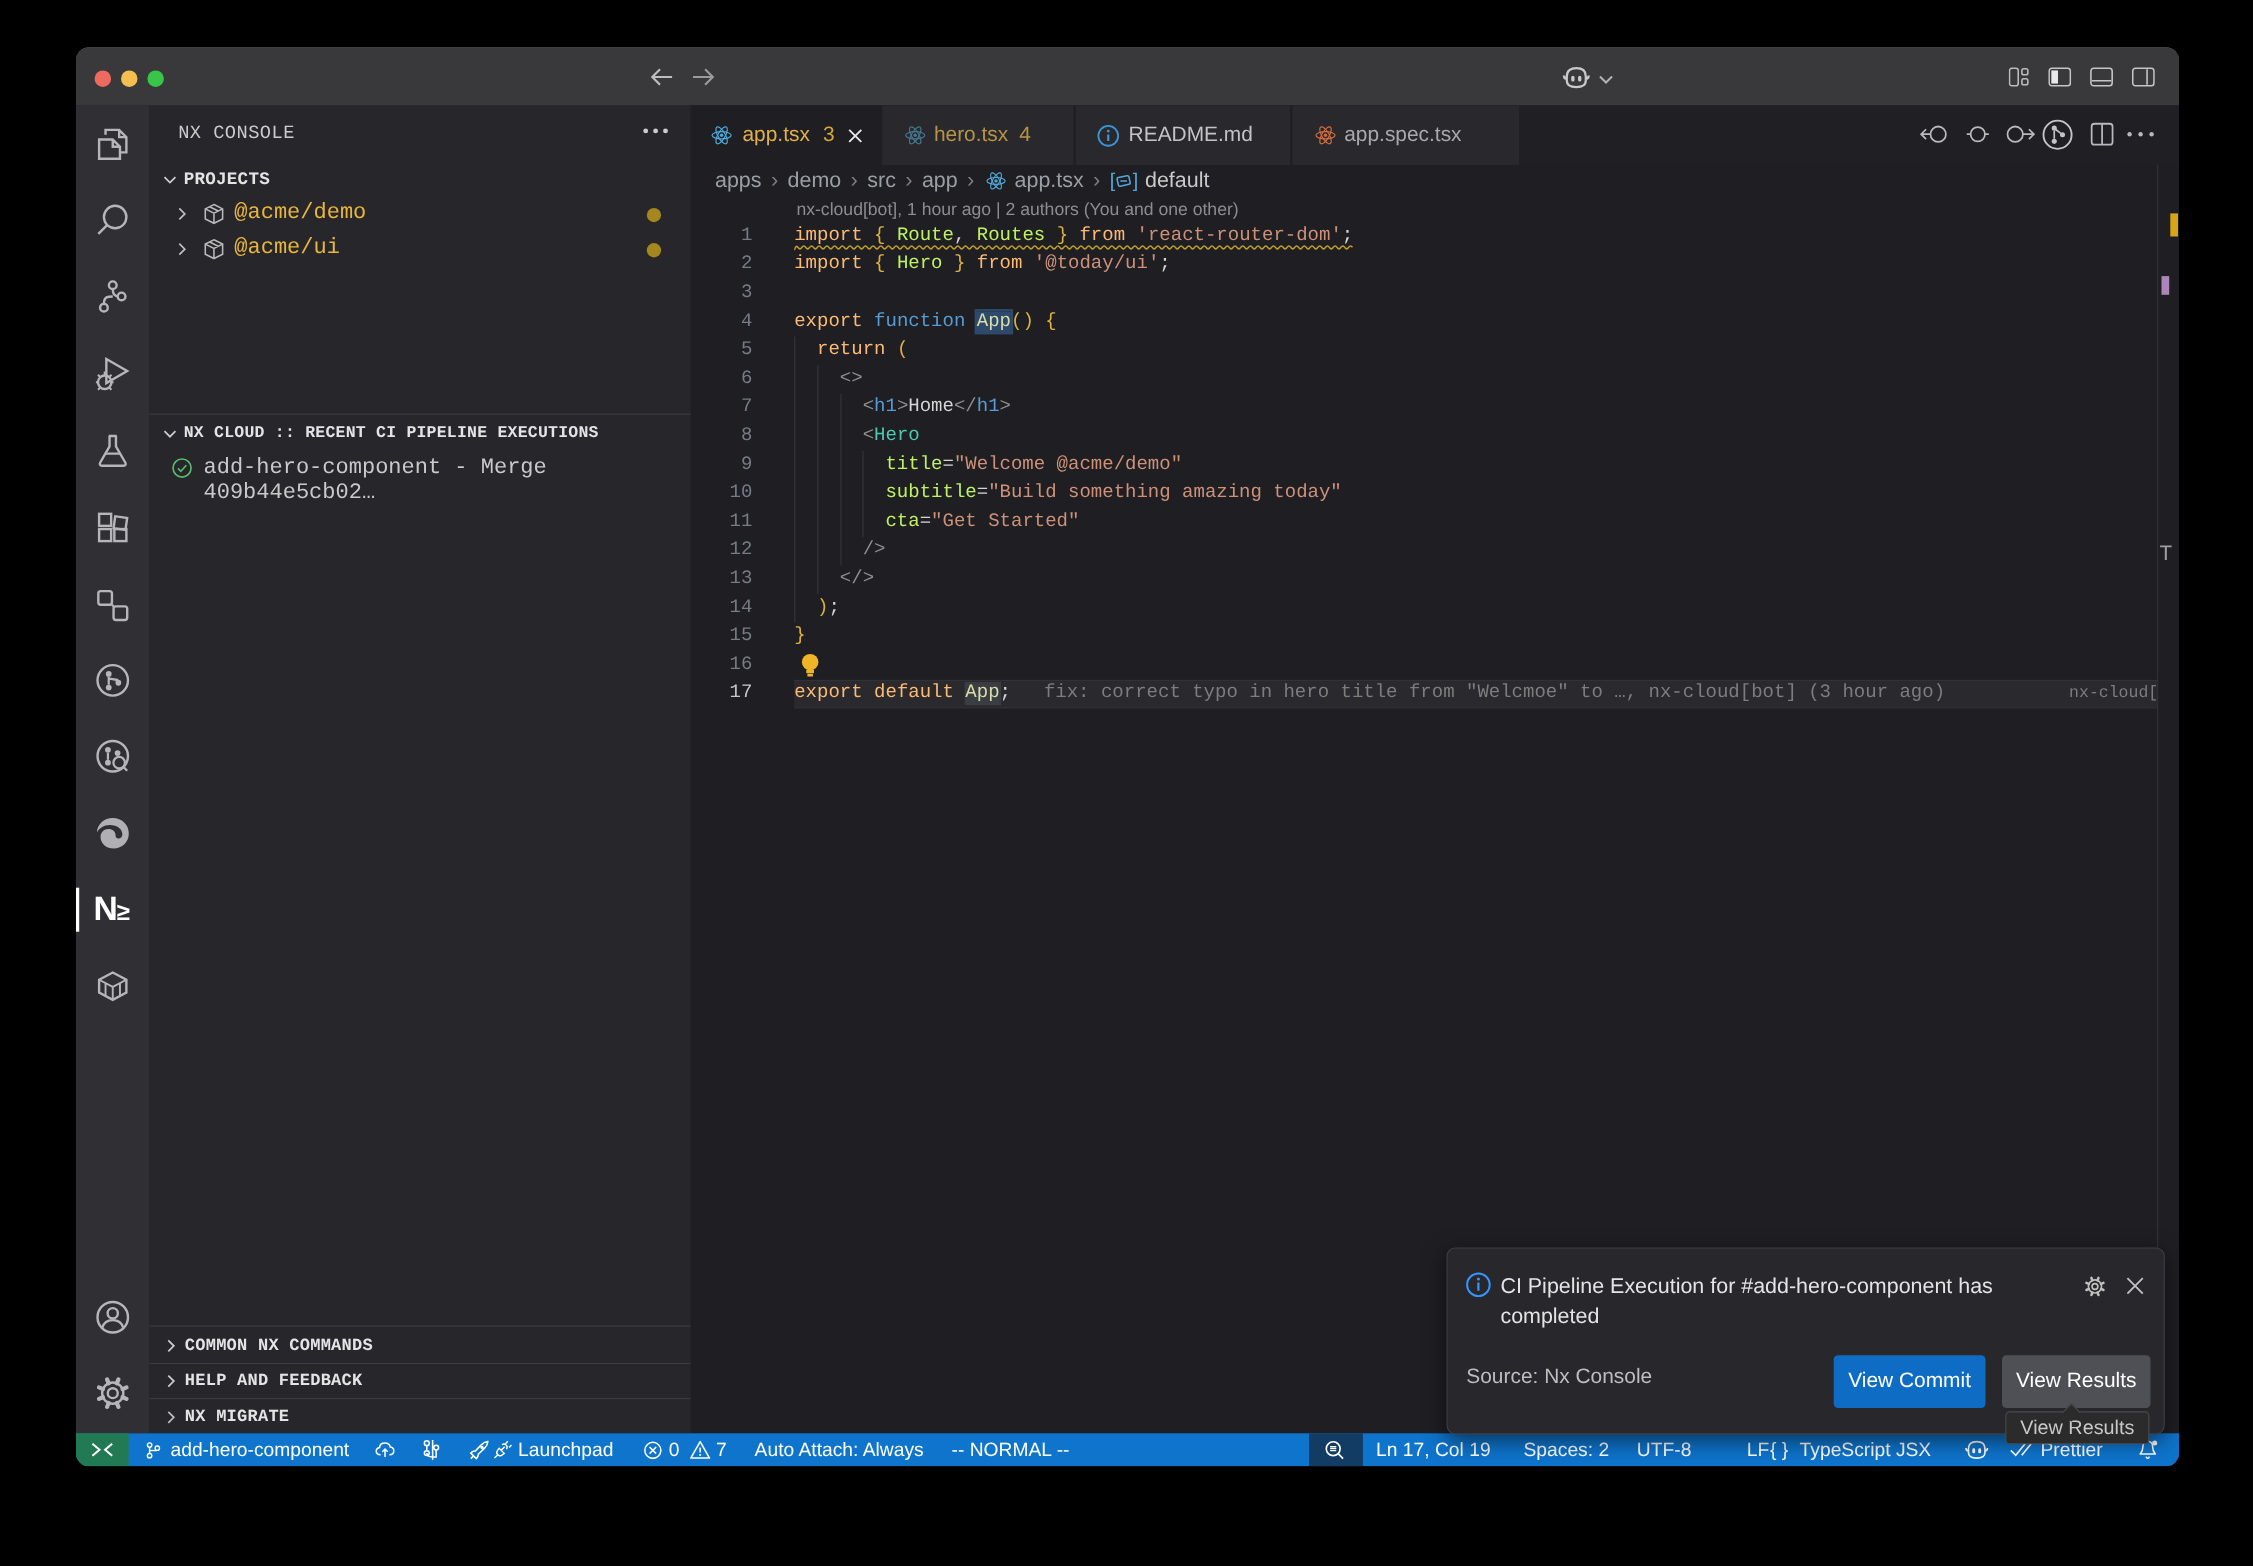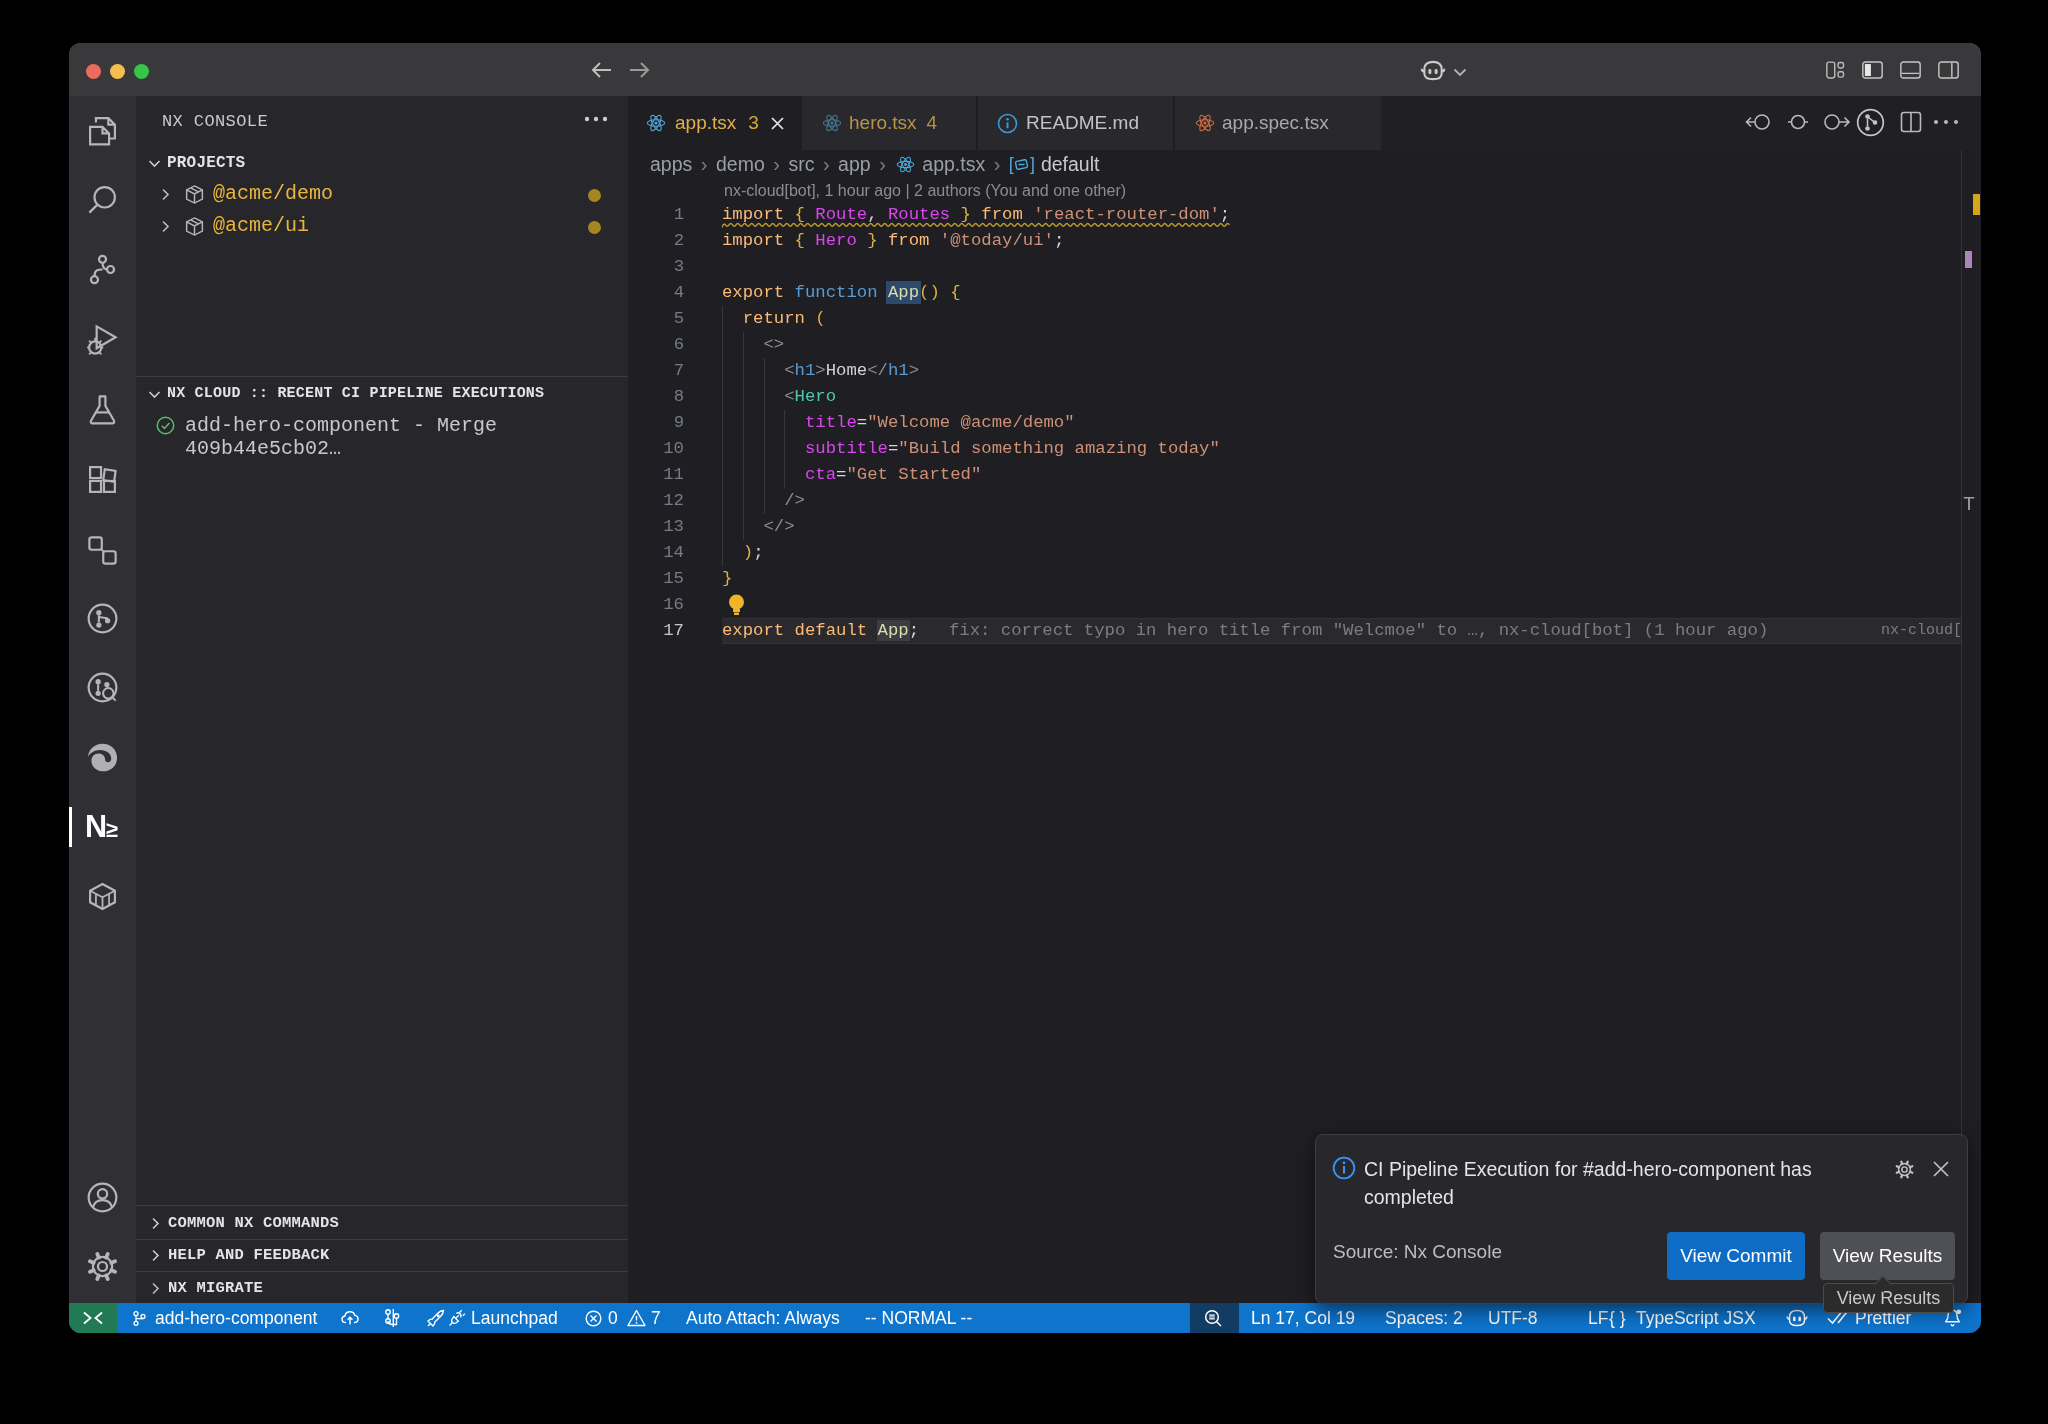--- a/index.html
+++ b/index.html
@@ -25,21 +25,21 @@
   .sbsep { position:absolute; left:0; width:492px; height:1px; background:#3c3c41; }
   .secthead { position:absolute; left:31px; font-size:15.5px; font-weight:bold; color:#e4e4e4; white-space:nowrap; letter-spacing:.2px;}
   
   #editor { position:absolute; left:559px; top:53px; width:1353px; height:1207px; background:#1f1f23; }
   #tabstrip { position:absolute; left:0; top:0; width:1353px; height:54px; background:#202024; }
   .tab { position:absolute; top:0; height:54px; display:flex; align-items:center; font-size:19px; }
   .code { position:absolute; left:94px; height:26px; line-height:26px; white-space:pre;
     font-family:"Liberation Mono", monospace; font-size:17.3px; color:#d4d4d4; }
   .lnum { position:absolute; left:0; width:56px; height:26px; line-height:26px; text-align:right;
     font-family:"Liberation Mono", monospace; font-size:17.3px; color:#747c86; }
-  .k { color:#fdba74; } .b { color:#dcb13f; } .v { color:#d946ef; } .s { color:#CE9178; }
+  .k { color:#fdba74; } .b { color:#dcb13f; } .v { color:#bef264; } .s { color:#CE9178; }
   .t { color:#569CD6; } .c { color:#4EC9B0; } .p { color:#8e8e8e; } .y { color:#DCDCAA; }
   .guide { position:absolute; width:1px; background:#36363b; }
   
   #status { position:absolute; left:0; top:1260px; width:1912px; height:30px; background:#0e74cc;
     color:#fff; font-size:17.5px; }
   #status .it { position:absolute; top:0; height:30px; line-height:30px; white-space:nowrap; }
   
   #toast { position:absolute; left:1246px; top:1091px; width:653px; height:170px;
     background:#28282c; border:1px solid #3e3e44; border-radius:8px;
     box-shadow:0 6px 20px rgba(0,0,0,.55); color:#e6e6e6; font-size:19px; }
@@ -362,21 +362,21 @@
     <div class="code" style="top:262px;">      <span class="p">&lt;</span><span class="t">h1</span><span class="p">&gt;</span>Home<span class="p">&lt;/</span><span class="t">h1</span><span class="p">&gt;</span></div>
     <div class="code" style="top:288px;">      <span class="p">&lt;</span><span class="c">Hero</span></div>
     <div class="code" style="top:314px;">        <span class="v">title</span>=<span class="s">"Welcome @acme/demo"</span></div>
     <div class="code" style="top:340px;">        <span class="v">subtitle</span>=<span class="s">"Build something amazing today"</span></div>
     <div class="code" style="top:366px;">        <span class="v">cta</span>=<span class="s">"Get Started"</span></div>
     <div class="code" style="top:392px;">      <span class="p">/&gt;</span></div>
     <div class="code" style="top:418px;">    <span class="p">&lt;/&gt;</span></div>
     <div class="code" style="top:444px;">  <span class="b">)</span>;</div>
     <div class="code" style="top:470px;"><span class="b">}</span></div>
     <div class="code" style="top:522px;"><span class="k">export</span> <span class="k">default</span> <span class="y" style="background:#3a3d41; box-shadow:0 0 0 1px #3a3d41;">App</span>;</div>
-    <div class="code" style="left:321px; top:522px; color:#7d7d7d;">fix: correct typo in hero title from "Welcmoe" to …, nx-cloud[bot] (1 hour ago)</div>
+    <div class="code" style="left:321px; top:522px; color:#7d7d7d;">fix: correct typo in hero title from "Welcmoe" to …, nx-cloud[bot] (3 hour ago)</div>
     <div class="code" style="left:1253px; top:522px; width:80px; overflow:hidden; color:#7d7d7d; font-size:15px;">nx-cloud[b</div>
 
     <svg class="abs" style="left:99px; top:497px;" width="19" height="24" viewBox="0 0 19 24">
         <circle cx="9.5" cy="9" r="7.5" fill="#f0b429"></circle>
         <rect x="6" y="16" width="7" height="3" fill="#f0b429"></rect>
         <rect x="7" y="19.5" width="5" height="2.5" fill="#f0b429"></rect>
       </svg>
 
     <div class="abs" style="left:1333px; top:54px; width:1px; height:1153px; background:#333338;"></div>
     <div class="abs" style="left:1345px; top:98px; width:7px; height:21px; background:#d8a418;"></div>

